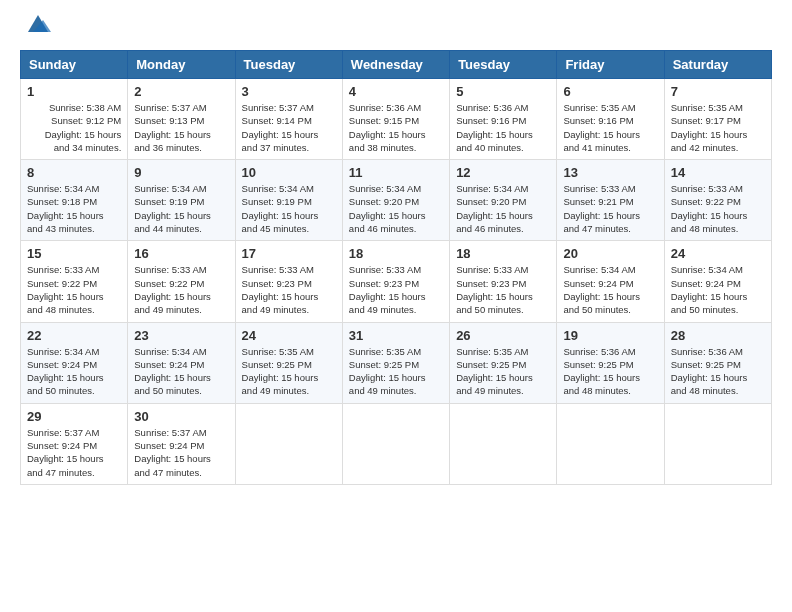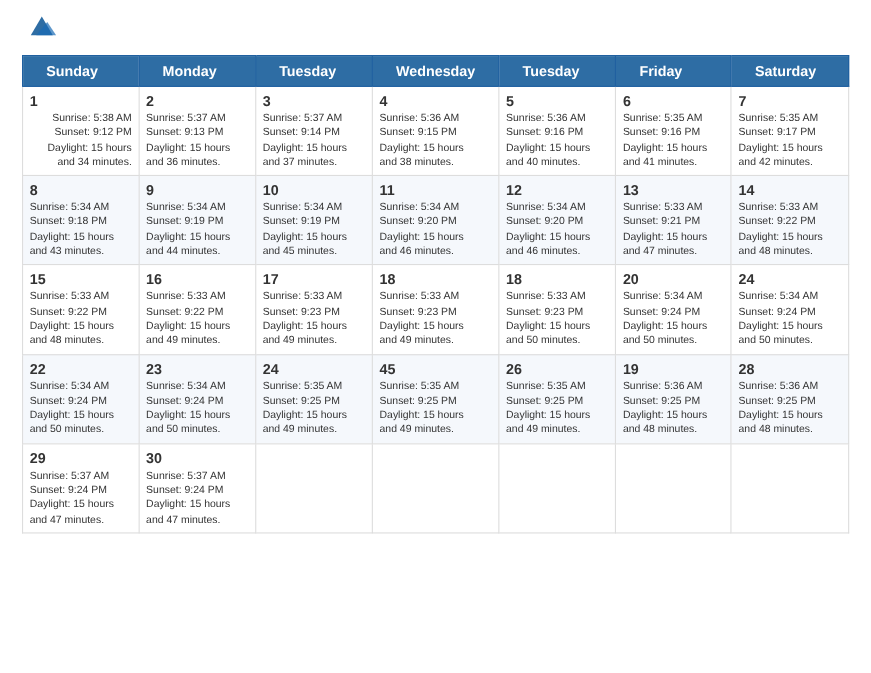--- a/index.html
+++ b/index.html
@@ -34,21 +34,21 @@
     }
     .calendar-table {
       width: 100%;
       border-collapse: collapse;
       border: 1px solid #ccc;
     }
     .calendar-table th {
       background-color: #2e6da4;
       color: #fff;
       text-align: left;
-      padding: 6px 21px;
+      padding: 6px 8px;
       font-size: 13px;
       font-weight: bold;
       border: 1px solid #2060a0;
       margin-top: 17px;
     }
     .calendar-table td {
       vertical-align: top;
       padding: 5px 6px;
       font-size: 10px;
       color: #333;
@@ -280,21 +280,21 @@
 and 50 minutes.</div>
         </td>
         <td>
           <span class="day-number">24</span>
           <div class="day-info" style="white-space: pre-line;">Sunrise: 5:35 AM
 Sunset: 9:25 PM
 Daylight: 15 hours
 and 49 minutes.</div>
         </td>
         <td>
-          <span class="day-number">45</span>
+          <span class="day-number">31</span>
           <div class="day-info" style="white-space: pre-line;">Sunrise: 5:35 AM
 Sunset: 9:25 PM
 Daylight: 15 hours
 and 49 minutes.</div>
         </td>
         <td>
           <span class="day-number">26</span>
           <div class="day-info" style="white-space: pre-line;">Sunrise: 5:35 AM
 Sunset: 9:25 PM
 Daylight: 15 hours

